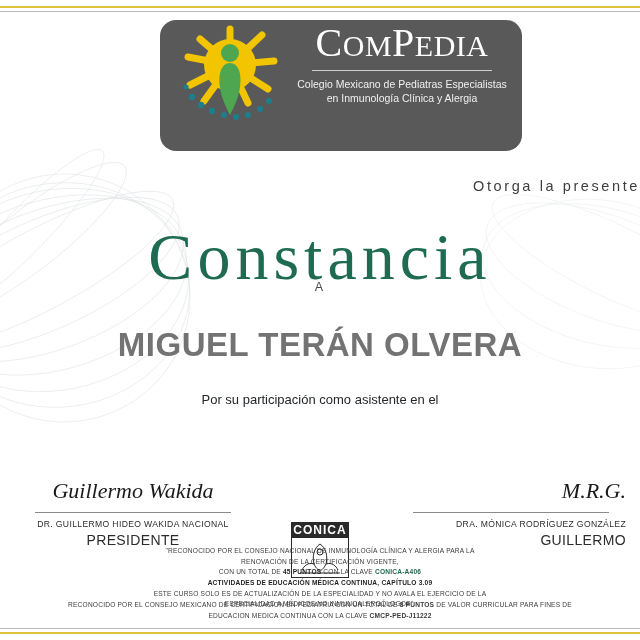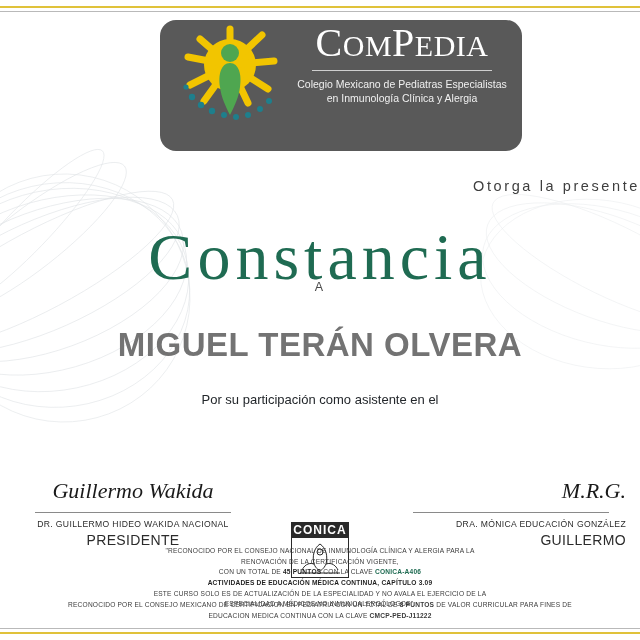--- a/index.html
+++ b/index.html
@@ -371,21 +371,21 @@
           <circle cx="28" cy="14" r="3"></circle>
           <line x1="8" y1="35" x2="48" y2="35"></line>
         </g>
       </svg>
     </div>
   </div>
 
   <div class="sig-right">
     <div class="sig-script">M.R.G.</div>
     <div class="sig-rule"></div>
-    <div class="sig-name">DRA. MÓNICA EDUCACIÓN GONZÁLEZ</div>
+    <div class="sig-name">DRA. MÓNICA RODRÍGUEZ GONZÁLEZ</div>
     <div class="sig-role">GUILLERMO</div>
   </div>
 
   <div class="footnote">
     <div>"RECONOCIDO POR EL CONSEJO NACIONAL DE INMUNOLOGÍA CLÍNICA Y ALERGIA PARA LA</div>
     <div>RENOVACIÓN DE LA CERTIFICACIÓN VIGENTE,</div>
     <div><span>CON UN TOTAL DE </span><b>45 PUNTOS</b><span> CON LA CLAVE </span><b class="green">CONICA-A406</b></div>
     <div><b>ACTIVIDADES DE EDUCACIÓN MÉDICA CONTINUA, CAPÍTULO 3.09</b></div>
     <div>ESTE CURSO SOLO ES DE ACTUALIZACIÓN DE LA ESPECIALIDAD Y NO AVALA EL EJERCICIO DE LA</div>
     <div>ESPECIALIDAD A MÉDICOS NO INMUNOALERGÓLOGOS".</div>

